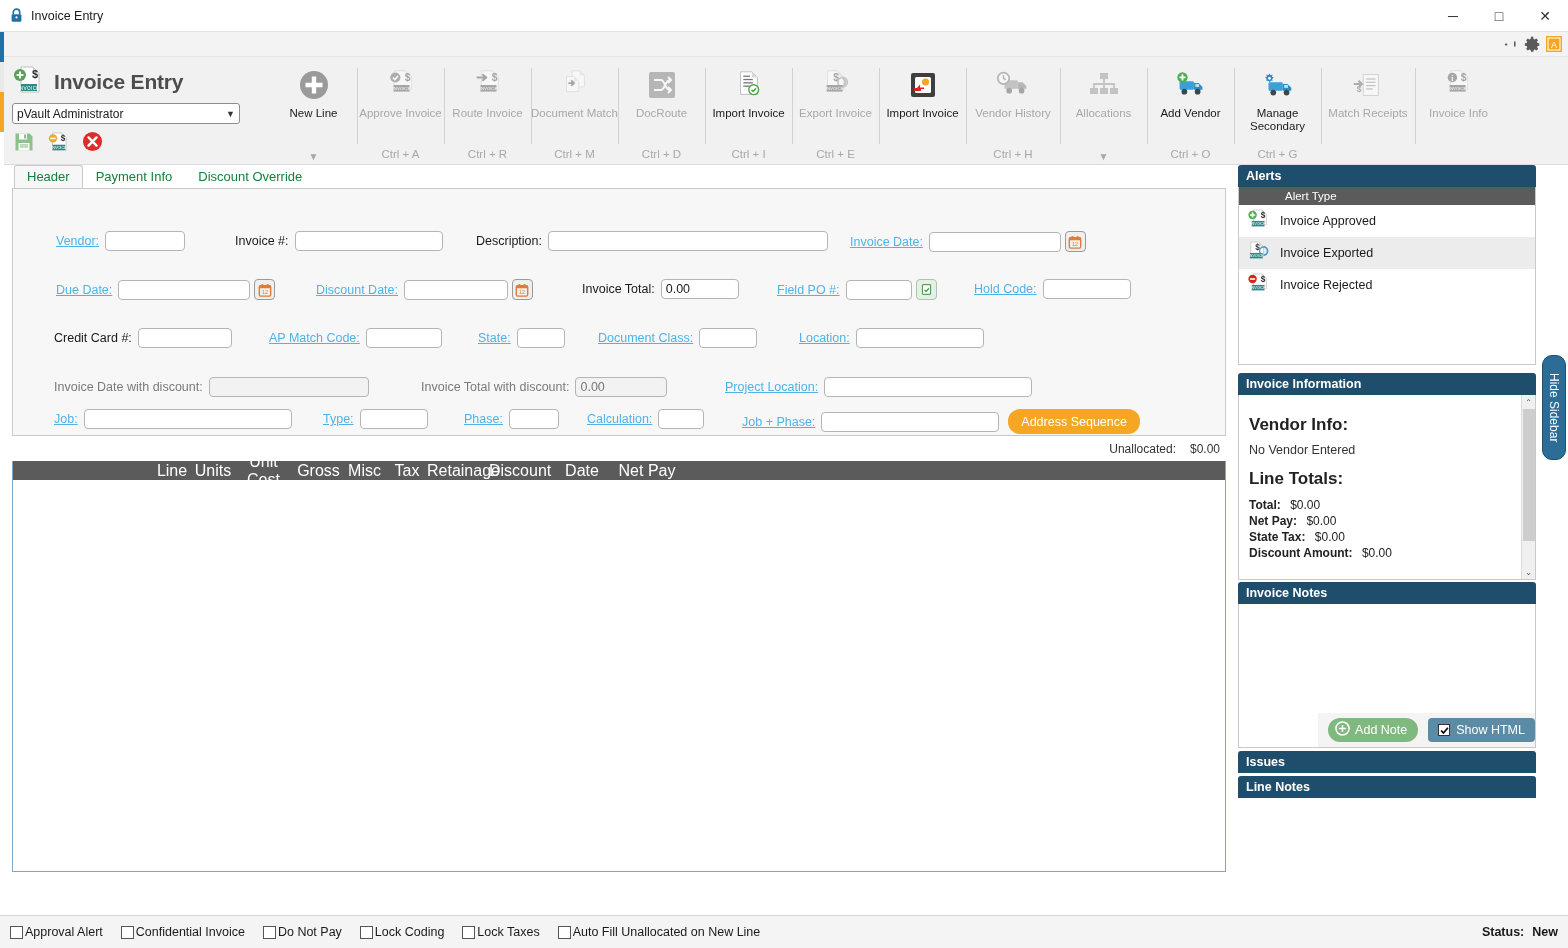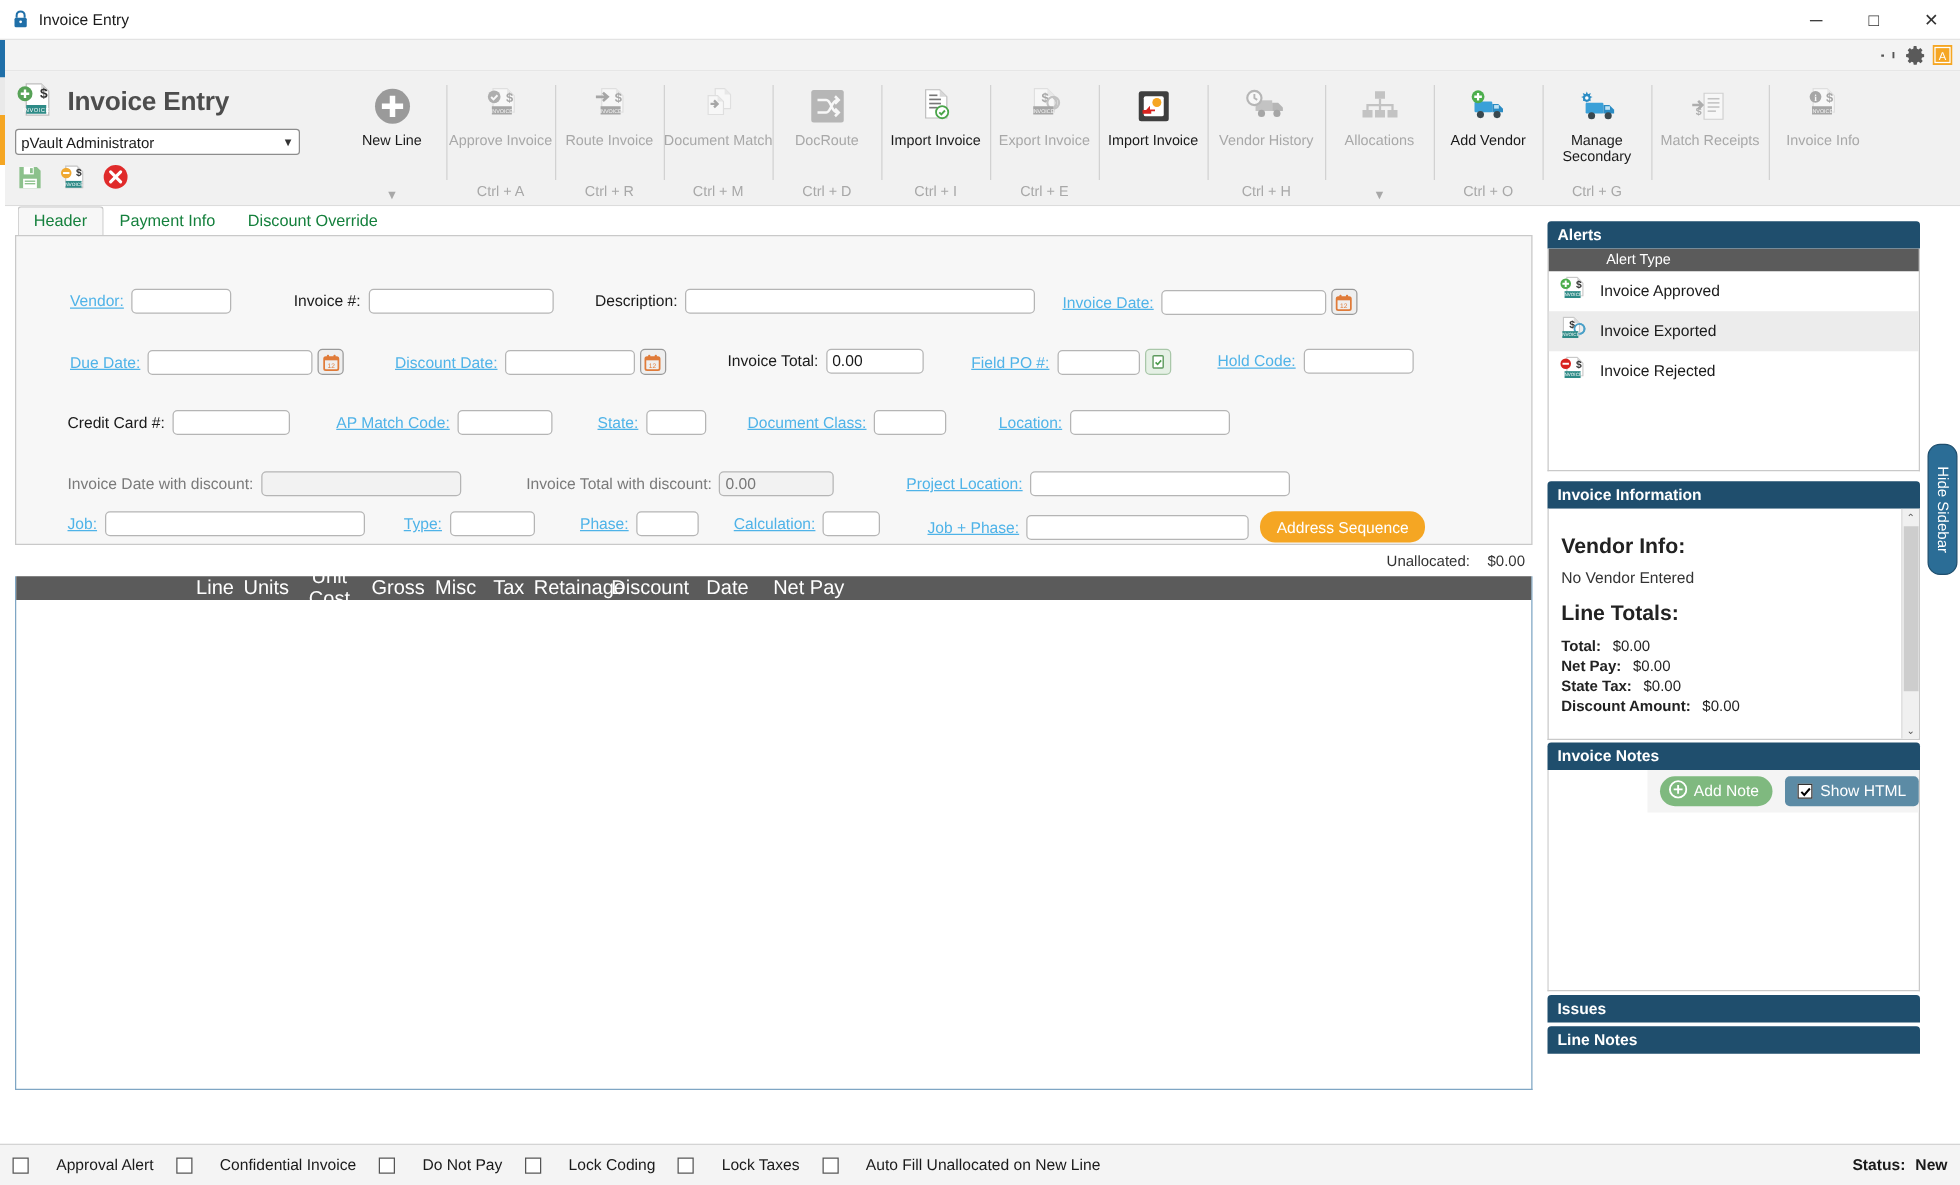--- a/index.html
+++ b/index.html
@@ -111,42 +111,42 @@
   .grid-head{
     height:19px; background:#5b5b5b; color:#fff; display:flex; align-items:center;
     font-size:16px; padding-left:0;
   }
   .gh{ text-align:center; }
 
   
   .sidebar{ position:absolute; right:32px; top:0; width:298px; bottom:0; }
   .panel-head{
     background:#1f4e6d; color:#fff; font-size:12.5px; font-weight:bold;
-    padding:4px 8px; border-radius:3px 3px 0 0;margin-top:12px;
+    padding:4px 8px; border-radius:3px 3px 0 0;
   }
   .alerts-box{ border:1px solid #c9c9c9; border-top:none; background:#fff; height:178px; }
   .alerts-colhead{ height:18px; background:#5b5b5b; color:#fff; font-size:11.5px;
                    display:flex; align-items:center; padding-left:46px; }
   .alert-row{ height:32px; display:flex; align-items:center; gap:9px; padding-left:8px; font-size:12.5px;}
   .alert-row.sel{ background:#ececec; }
 
   .info-box{ border:1px solid #c9c9c9; border-top:none; background:#fff; height:185px;
              position:relative; overflow:hidden; }
   .info-inner{ padding:14px 12px 0 10px; }
   .info-h{ font-size:17px; font-weight:bold; color:#222; margin:6px 0 8px; }
   .info-t{ font-size:12.5px; color:#333; margin-bottom:12px; }
   .tot-line{ font-size:12px; color:#222; line-height:16px; }
   .tot-line b{ font-weight:bold; }
   .vscroll{ position:absolute; right:0; top:0; bottom:0; width:14px; background:#f0f0f0;
             border-left:1px solid #dcdcdc; }
   .vs-arrow{ height:14px; display:flex; align-items:center; justify-content:center; font-size:8px; color:#555;}
   .vs-thumb{ position:absolute; top:14px; left:1px; width:12px; height:132px; background:#cdcdcd; }
 
-  .notes-box{ border:1px solid #c9c9c9; border-top:none; background:#fff; height:177px;
-              display:flex; flex-direction:row; }
+  .notes-box{ border:1px solid #c9c9c9; border-top:none; background:#fff; height:144px;
+              display:flex; flex-direction:row;align-items:flex-end; }
   .notes-area{ flex:1; background:#fff; }
   .notes-bar{ height:34px; background:#f4f4f4; display:flex; align-items:center; gap:10px; padding-left:10px;}
   .btn-add{
     background:#7fb97f; color:#fff; border:none; border-radius:13px; height:24px;
     display:flex; align-items:center; gap:5px; padding:0 11px 0 7px; font-size:12.5px; cursor:pointer;
     font-family:"Liberation Sans", sans-serif;
   }
   .btn-html{
     background:#5c8ba5; color:#fff; border:none; border-radius:4px; height:24px;
     display:flex; align-items:center; gap:6px; padding:0 10px; font-size:12.5px; cursor:pointer;
@@ -165,21 +165,21 @@
     color:#fff; font-size:12px; display:flex; align-items:center; justify-content:center;
     cursor:pointer;
   }
   .hide-tab span{ writing-mode:vertical-rl; }
 
   
   .statusbar{
     position:absolute; left:0; right:0; bottom:0; height:33px; background:#f4f4f4;
     border-top:1px solid #d4d4d4; display:flex; align-items:center; padding:0 10px;
   }
-  .cbx-item{ display:flex; align-items:center; gap:22px; margin-right:18px; font-size:12.5px; cursor:pointer;}
+  .cbx-item{ display:flex; align-items:center; gap:2px; margin-right:18px; font-size:12.5px; cursor:pointer;}
   .cbx{ width:13px; height:13px; border:1px solid #555; background:#fff; }
   .status-right{ margin-left:auto; display:flex; gap:8px; font-size:12.5px; }
   .status-right .lbl{ font-weight:bold; }
 
   
   .edge-strip{ position:absolute; left:0; top:32px; width:7px; bottom:0; }
 </style>
 </head>
 <body>
 

